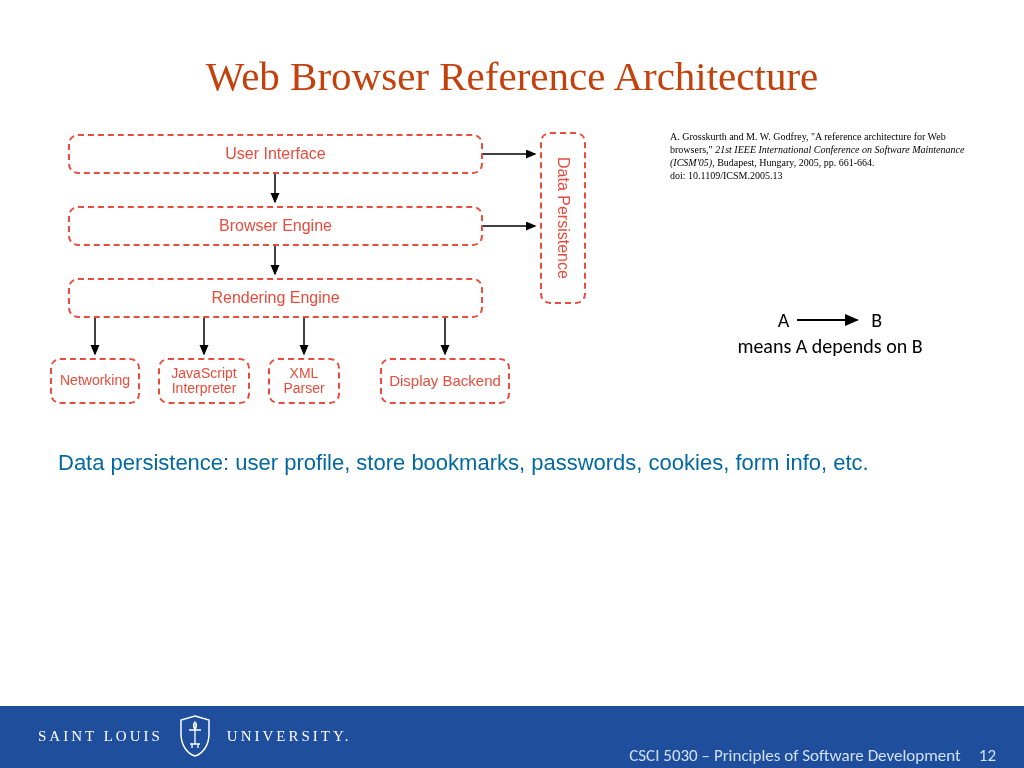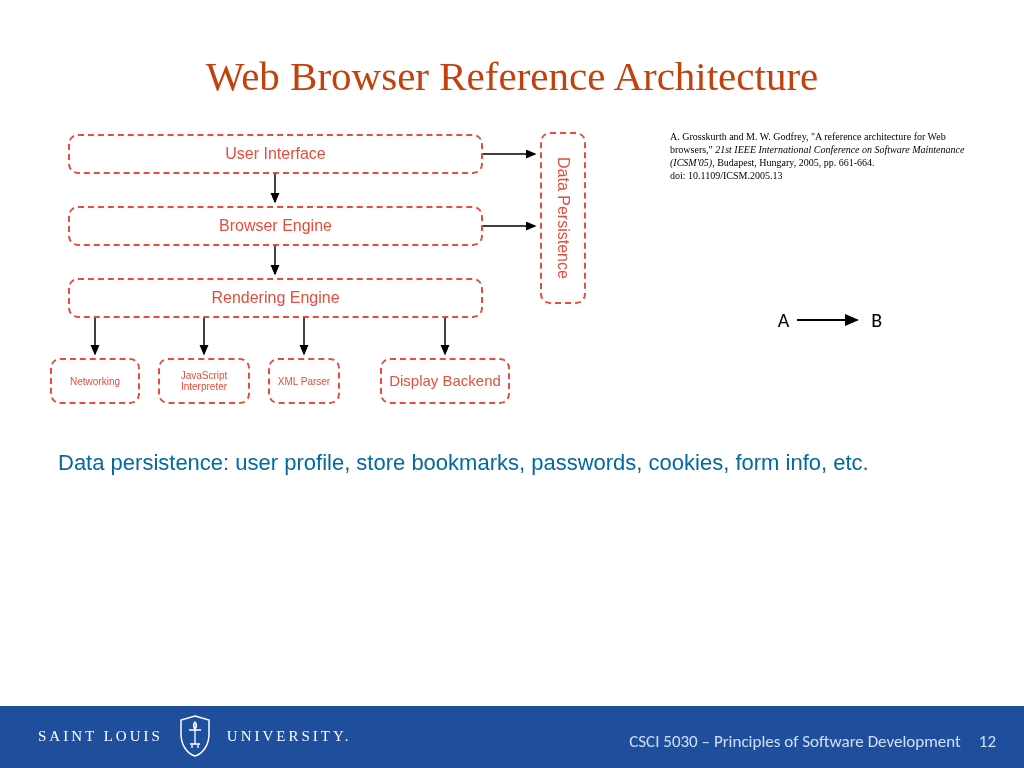--- a/index.html
+++ b/index.html
@@ -34,21 +34,21 @@
     border: 2px dashed #e74c3c;
     border-radius: 10px;
     display: flex;
     align-items: center;
     justify-content: center;
     font-family: Arial, sans-serif;
     font-size: 16px;
     color: #e74c3c;
     background: #fff;
   }
-  .dbox.small { font-size: 10px; padding: 0 4px; text-align: center; line-height: 1.1; }
+  .dbox.small { font-size: 14px; padding: 0 4px; text-align: center; line-height: 1.1; }
   .dbox.vert {
     writing-mode: vertical-rl;
     text-orientation: mixed;
     justify-content: center;
   }
   .citation {
     position: absolute;
     top: 130px;
     left: 670px;
     width: 300px;
@@ -126,21 +126,21 @@
     width: 36px;
     height: 44px;
     display: flex;
     align-items: center;
     justify-content: center;
   }
   .shield svg { display: block; }
   .footer-course {
     position: absolute;
     right: 28px;
-    bottom: 16px;
+    bottom: 2px;
     color: #cfe0f5;
     font-family: Calibri, Arial, sans-serif;
     font-size: 17px;
     display: flex;
     gap: 18px;
     align-items: baseline;
   }
   .footer-course .pg { color: #cfe0f5; font-size: 17px; }
   svg.arrow { position: absolute; overflow: visible; }
 </style>
@@ -193,20 +193,21 @@
     <svg width="70" height="14">
       <defs>
         <marker id="ah2" markerWidth="8" markerHeight="8" refX="6" refY="3" orient="auto">
           <path d="M0,0 L7,3 L0,6 Z" fill="#000"></path>
         </marker>
       </defs>
       <line x1="2" y1="7" x2="62" y2="7" stroke="#000" stroke-width="2" marker-end="url(#ah2)"></line>
     </svg>
     <span>B</span>
   </div>
+  <div>means A depends on B</div>
 </div>
 
 <div class="data-persist-text">Data persistence: user profile, store bookmarks, passwords, cookies, form info, etc.</div>
 
 <div class="footer-bar"></div>
 <div class="footer-bar-gap"></div>
 <div class="footer">
   <div class="footer-logo">
     <span>SAINT LOUIS</span>
     <span class="shield">

